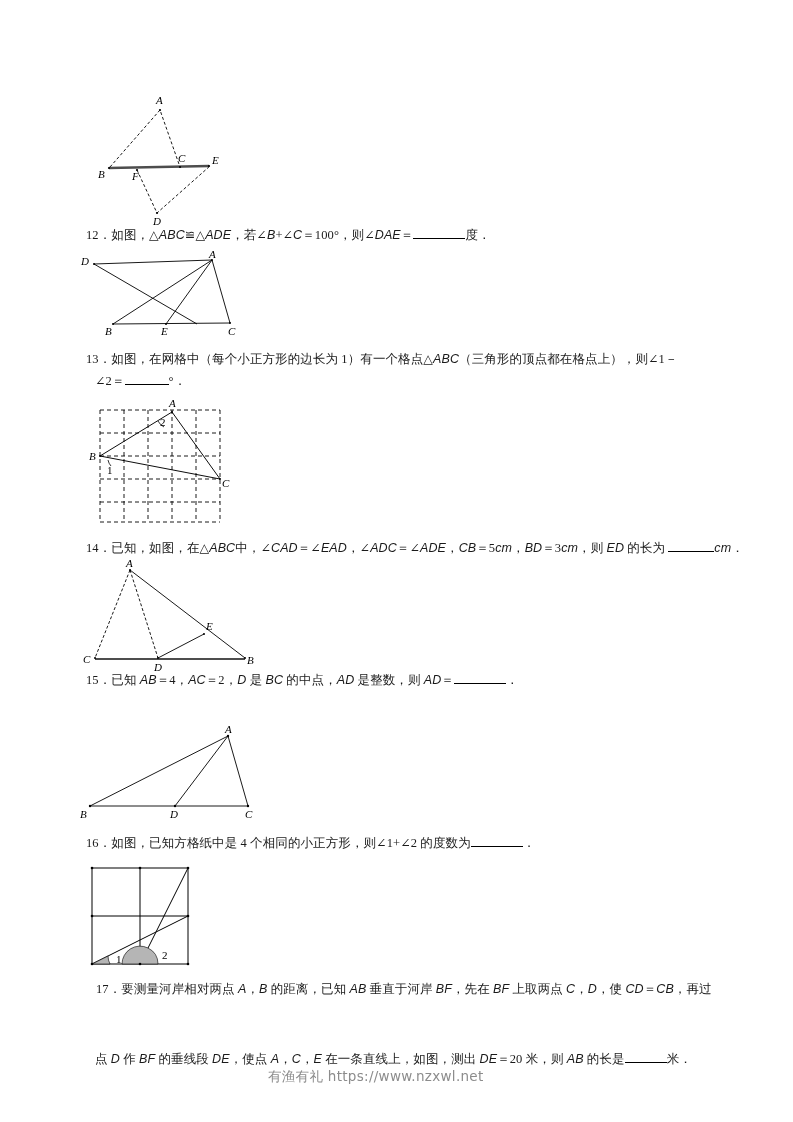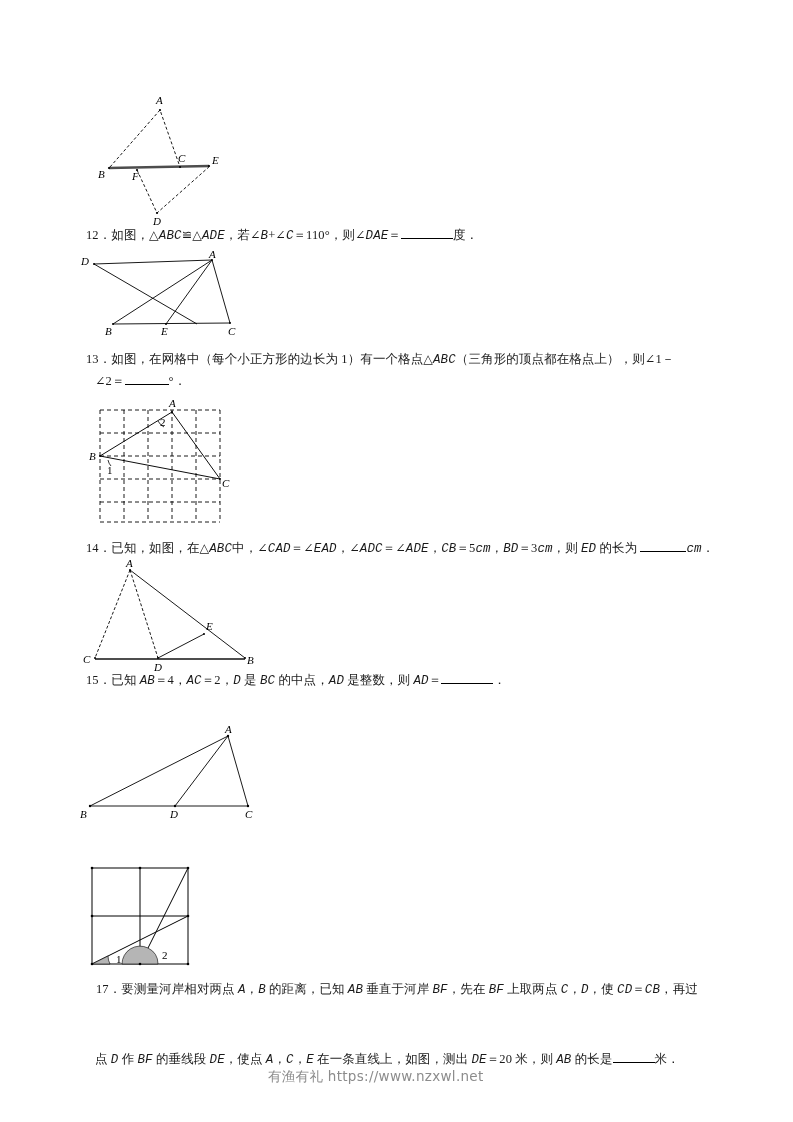--- a/index.html
+++ b/index.html
@@ -28,21 +28,21 @@
     color: #1a1a1a;
     white-space: nowrap;
     letter-spacing: 0.1px;
   }
   .q-num {
     display: inline;
     margin-left: 20px;
   }
   .ital {
     font-style: italic;
-    font-family: Liberation Mono, monospace;
+    font-family: Liberation Sans, sans-serif;
   }
   .blank {
     display: inline-block;
     border-bottom: 1.1px solid #000;
     vertical-align: baseline;
   }
   .blank-50 { width: 52px; }
   .blank-44 { width: 44px; }
   .blank-46 { width: 46px; }
   .blank-42 { width: 42px; }
@@ -94,21 +94,21 @@
       <text class="lbl" x="71" y="22">A</text>
       <text class="lbl" x="13" y="96">B</text>
       <text class="lbl" x="47" y="98">F</text>
       <text class="lbl" x="93" y="80">C</text>
       <text class="lbl" x="127" y="82">E</text>
       <text class="lbl" x="68" y="143">D</text>
     </svg>
   </div>
 
   <div class="q-text" style="left:66px; top:225px;">
-    <span class="q-num">12．</span><span>如图，△</span><span class="ital">ABC</span><span>≌△</span><span class="ital">ADE</span><span>，若∠</span><span class="ital">B</span><span>+∠</span><span class="ital">C</span><span>＝110°，则∠</span><span class="ital">DAE</span><span>＝</span><span class="blank blank-50"></span><span>度．</span>
+    <span class="q-num">12．</span><span>如图，△</span><span class="ital">ABC</span><span>≌△</span><span class="ital">ADE</span><span>，若∠</span><span class="ital">B</span><span>+∠</span><span class="ital">C</span><span>＝100°，则∠</span><span class="ital">DAE</span><span>＝</span><span class="blank blank-50"></span><span>度．</span>
   </div>
 
   <div class="fig" style="left:78px; top:252px;">
     <svg width="180" height="85" viewBox="0 0 180 85" aria-hidden="true">
 
       <line x1="16" y1="12" x2="134" y2="8" stroke="#000" stroke-width="0.9"></line>
 
       <line x1="16" y1="12" x2="119" y2="72" stroke="#000" stroke-width="0.9"></line>
 
       <line x1="35" y1="72" x2="134" y2="8" stroke="#000" stroke-width="0.9"></line>
@@ -218,20 +218,23 @@
       <circle cx="148" cy="12" r="1.2" fill="#000"></circle>
       <circle cx="95" cy="82" r="1.2" fill="#000"></circle>
       <circle cx="168" cy="82" r="1.2" fill="#000"></circle>
       <text class="lbl" x="145" y="9">A</text>
       <text class="lbl" x="0" y="94">B</text>
       <text class="lbl" x="90" y="94">D</text>
       <text class="lbl" x="165" y="94">C</text>
     </svg>
   </div>
 
+  <div class="q-text" style="left:66px; top:833px;">
+    <span class="q-num">16．</span><span>如图，已知方格纸中是 4 个相同的小正方形，则∠1+∠2 的度数为</span><span class="blank blank-50"></span><span>．</span>
+  </div>
 
   <div class="fig" style="left:88px; top:864px;">
     <svg width="130" height="104" viewBox="0 0 130 104" aria-hidden="true">
 
       <g stroke="#000" stroke-width="1" fill="none">
         <rect x="4" y="4" width="96" height="96"></rect>
         <line x1="52" y1="4" x2="52" y2="100"></line>
         <line x1="4" y1="52" x2="100" y2="52"></line>
       </g>
 

